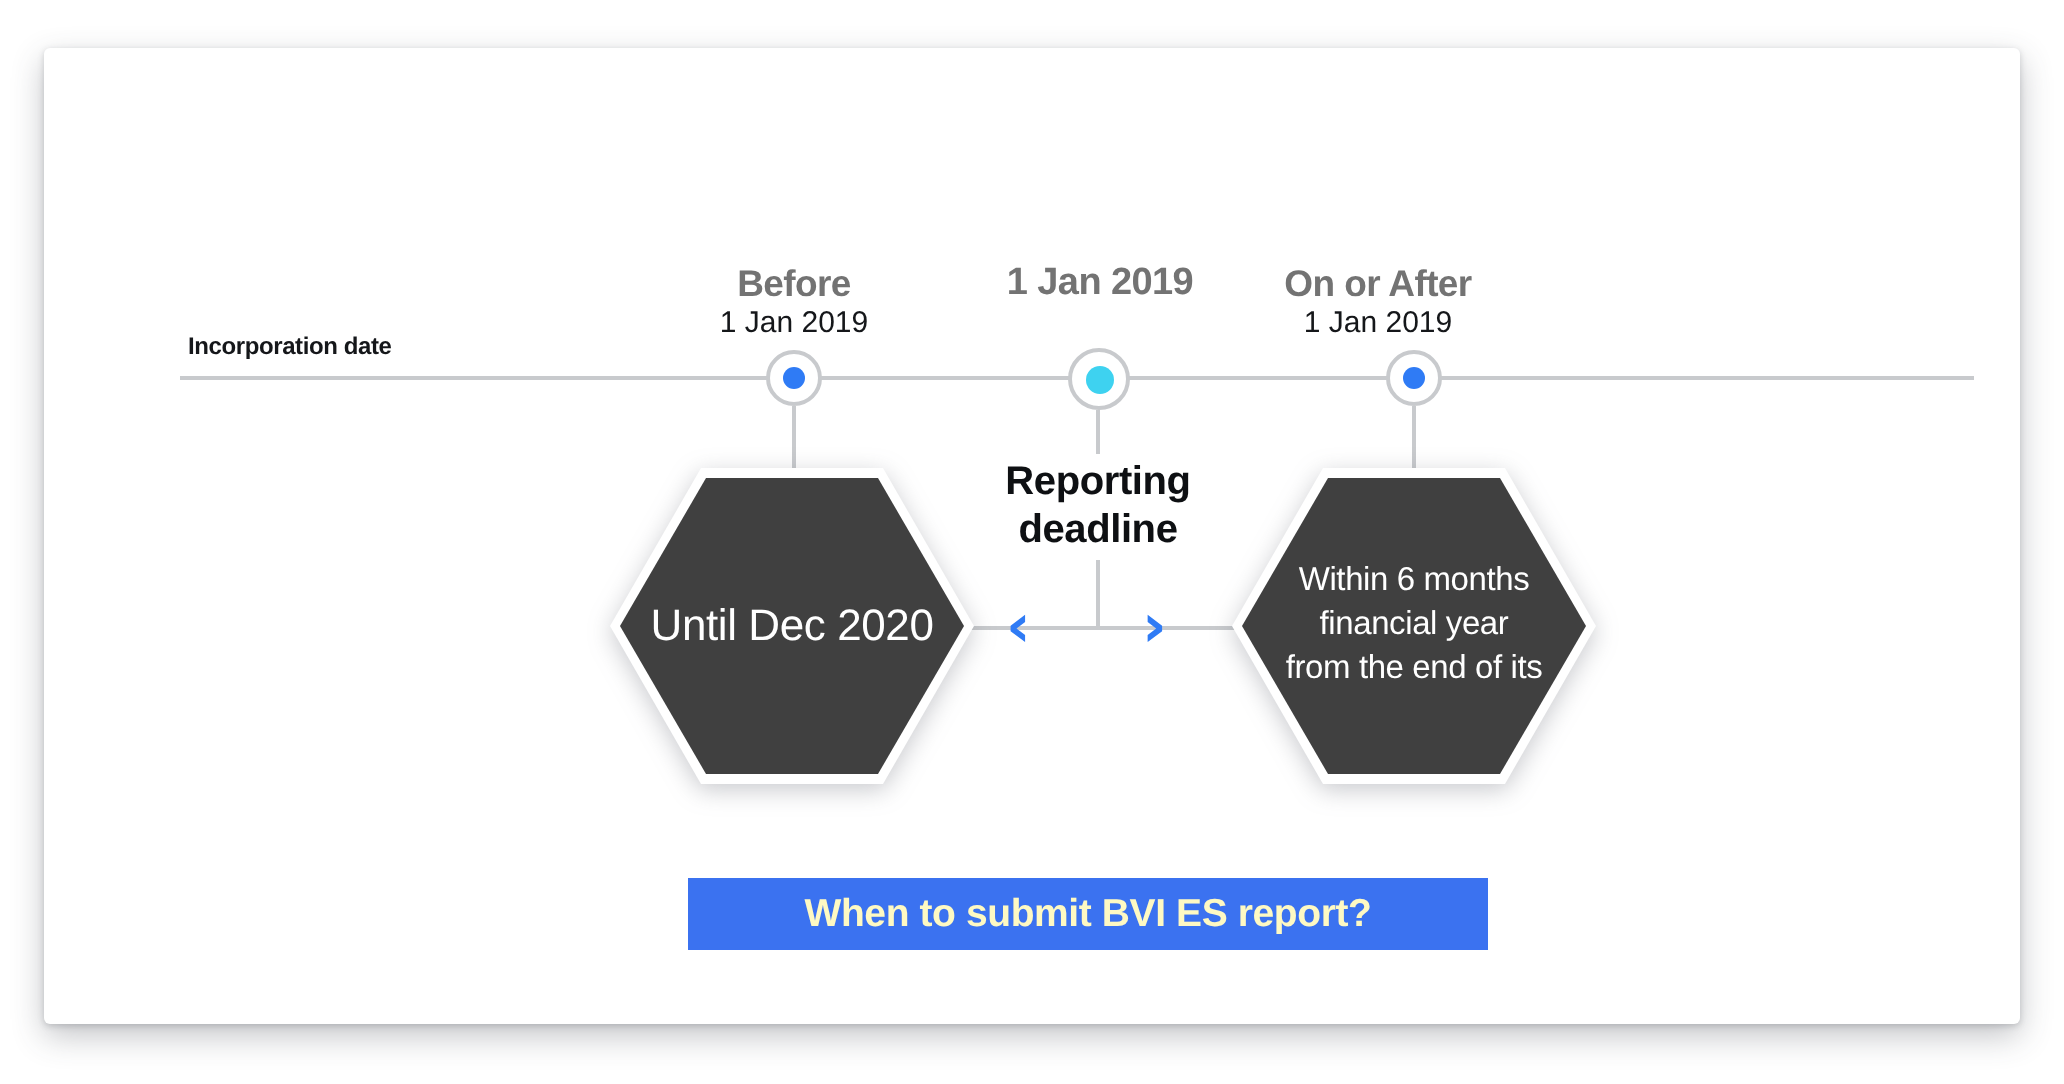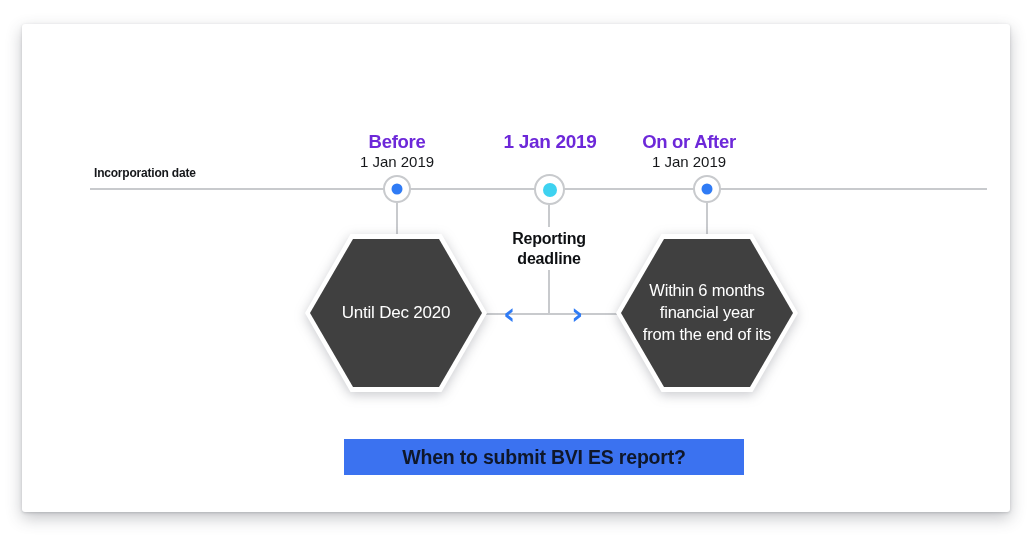--- a/index.html
+++ b/index.html
@@ -88,21 +88,21 @@
 
   
   .caption {
     position: absolute;
     text-align: center;
     white-space: nowrap;
   }
   .caption .title {
     font-size: 18.5px;
     font-weight: bold;
-    color: #6d28d9;
+    color: #737373;
     letter-spacing: -0.3px;
     line-height: 1.15;
   }
   .caption .sub {
     font-size: 15px;
     font-weight: normal;
     color: #15171a;
     line-height: 1.25;
     margin-top: 1px;
   }
@@ -121,21 +121,21 @@
   #stem-right { left: 684px; top: 179px; height: 36px; }
   #stem-mid   { left: 526px; top: 181px; height: 109px; }
 
   
   #reporting-deadline {
     position: absolute;
     left: 457px;
     top: 203px;
     width: 140px;
     text-align: center;
-    font-size: 16px;
+    font-size: 20px;
     font-weight: bold;
     color: #0e1013;
     line-height: 1.22;
     letter-spacing: -0.2px;
     background: #ffffff;
     padding: 2px 0;
   }
 
   
   .connector {
@@ -179,21 +179,21 @@
     width: 172px;
     height: 148px;
     background: #404040;
     clip-path: polygon(25% 0%, 75% 0%, 100% 50%, 75% 100%, 25% 100%, 0% 50%);
     display: flex;
     align-items: center;
     justify-content: center;
   }
   .hexwrap .hex-text {
     color: #ffffff;
-    font-size: 17px;
+    font-size: 22px;
     line-height: 1.32;
     text-align: center;
     padding: 0 14px;
     letter-spacing: -0.2px;
   }
   #hex-left  { left: 283px; top: 210px; }
   #hex-right { left: 594px; top: 210px; }
   #hex-right .hex-text { font-size: 16.5px; }
 
   
@@ -202,21 +202,21 @@
     left: 322px;
     top: 415px;
     width: 400px;
     height: 36px;
     background: #3b72f0;
     display: flex;
     align-items: center;
     justify-content: center;
   }
   #banner .banner-text {
-    color: #0f172a;
+    color: #fef9c3;
     font-size: 19.5px;
     font-weight: bold;
     letter-spacing: -0.2px;
     white-space: nowrap;
   }
 </style>
 </head>
 <body>
 
 <div id="page">

